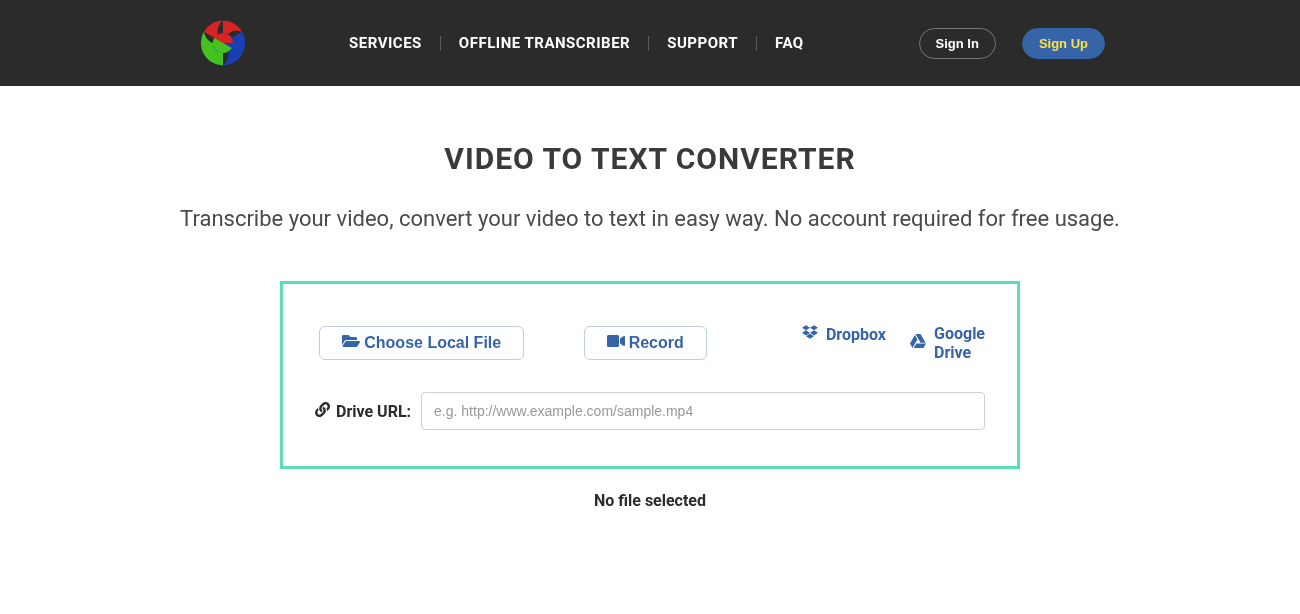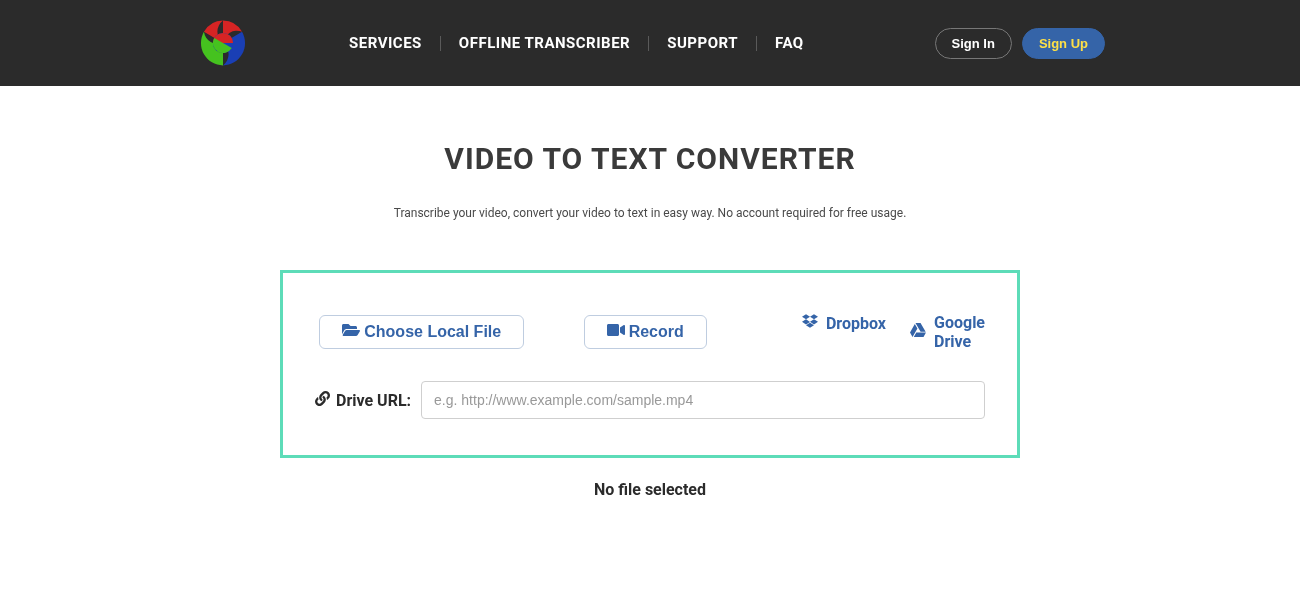--- a/index.html
+++ b/index.html
@@ -41,21 +41,21 @@
     padding: 0 18px;
     cursor: pointer;
     line-height: 1;
     border-right: 1px solid #5a5a5a;
   }
   .nav-link:last-child { border-right: none; }
   .nav-auth {
     margin-left: auto;
     margin-right: 155px;
     display: flex;
-    gap: 10px;
+    gap: 26px;
     align-items: center;
   }
   .btn-signin, .btn-signup {
     font-size: 13px;
     font-weight: 600;
     padding: 7px 16px;
     border-radius: 18px;
     cursor: pointer;
     border: 1px solid transparent;
   }
@@ -74,21 +74,21 @@
     padding-top: 55px;
   }
   .page-title {
     font-size: 30px;
     font-weight: 700;
     color: #3a3a3a;
     letter-spacing: 1px;
     margin-bottom: 30px;
   }
   .subtitle {
-    font-size: 12px;
+    font-size: 22px;
     color: #4a4a4a;
     margin-bottom: 50px;
   }
   .upload-box {
     width: 740px;
     margin: 0 auto;
     border: 3px solid #5ddcb8;
     padding: 40px 32px 36px 32px;
     text-align: left;
   }

